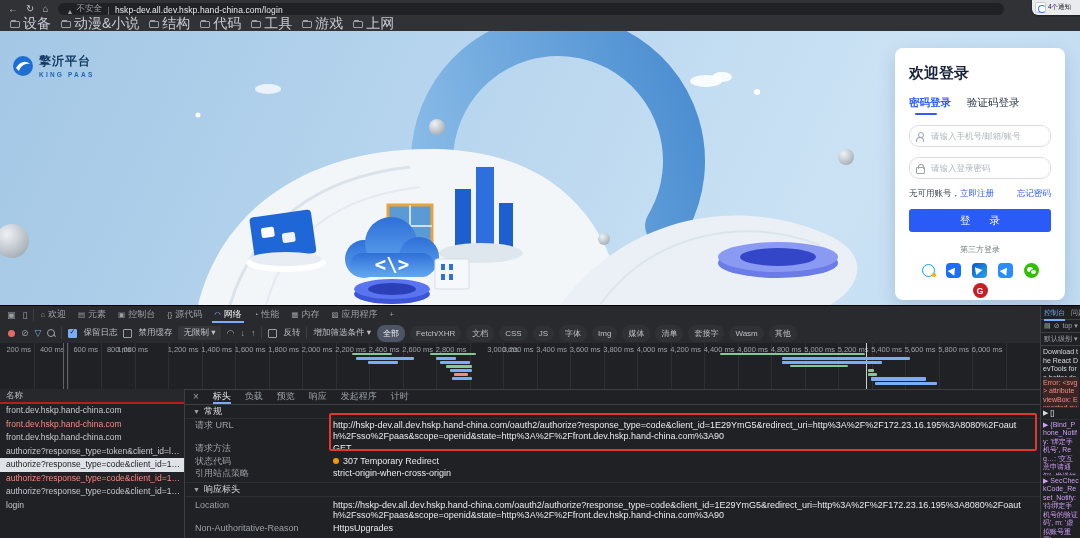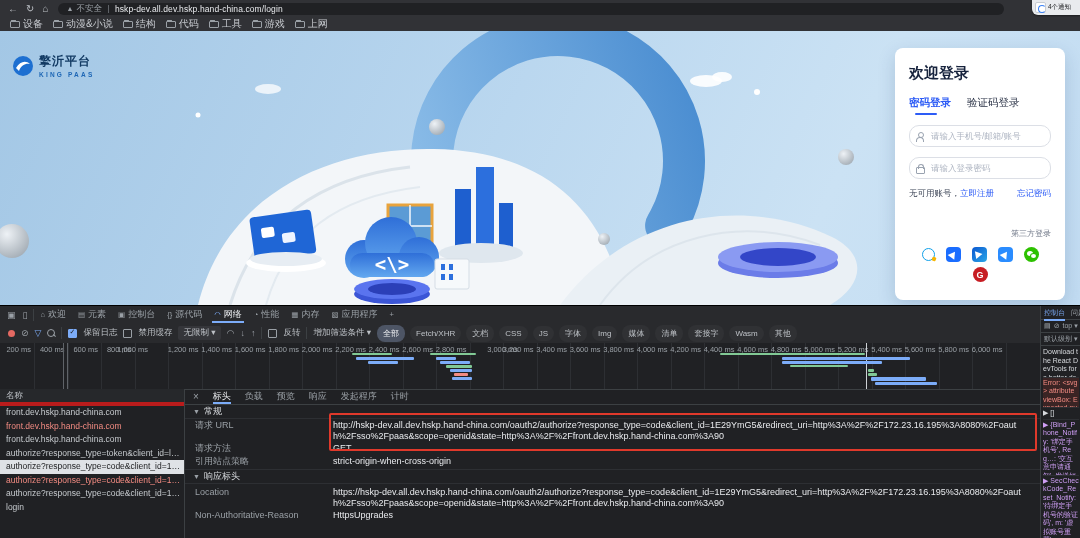--- a/index.html
+++ b/index.html
@@ -2,34 +2,34 @@
 <html><head>
 <meta charset="utf-8">
 <style>
   html,body{margin:0;padding:0;}
   body{width:1080px;height:538px;position:relative;overflow:hidden;background:#202124;
        font-family:"Liberation Sans","DejaVu Sans",sans-serif;-webkit-font-smoothing:antialiased;}
   .abs{position:absolute;}
   
   .chrome{position:absolute;left:0;top:0;width:1080px;height:17px;background:#313236;display:flex;align-items:center;}
   .nav-ic{color:#bdc1c6;font-size:10px;line-height:10px;margin-left:8px;cursor:default;}
-  .omnibox{margin-left:10px;width:930px;height:12px;background:#202124;border-radius:7px;display:flex;align-items:center;padding:0 8px;color:#9aa0a6;font-size:8.5px;}
+  .omnibox{margin-left:10px;width:930px;height:12px;background:#202124;border-radius:7px;display:flex;align-items:flex-end;padding:0 8px;color:#9aa0a6;font-size:8.5px;}
   .omnibox .warn{color:#9aa0a6;font-size:7px;margin-right:3px;}
   .omnibox .sep{width:1px;height:8px;background:#5f6368;margin:0 6px;}
   .omnibox .url{color:#e8eaed;letter-spacing:.1px;}
   .notif{position:absolute;right:0;top:0;width:48px;height:15px;background:#e9ebee;border-bottom-left-radius:6px;display:flex;align-items:center;overflow:hidden;box-shadow:0 1px 2px rgba(0,0,0,.4);}
   .notif-ic{width:9px;height:9px;border-radius:2px;background:#fff;border:1px solid #c8ccd2;margin:0 2px 0 3px;position:relative;}
   .notif-ic::after{content:"";position:absolute;left:1.5px;top:1.5px;width:6px;height:6px;border-radius:50%;border:1.5px solid #3b82f6;border-right-color:transparent;}
   .notif-tx{font-size:6.5px;color:#202124;white-space:nowrap;}
   
   .bmbar{position:absolute;left:0;top:17px;width:1080px;height:14px;background:#313236;display:flex;align-items:center;border-bottom:1px solid #27282b;}
   .bm{display:flex;align-items:center;margin-left:10px;cursor:default;}
   .bm-folder{width:8px;height:5px;border:1px solid #9aa0a6;border-radius:1px;position:relative;margin-right:3px;}
   .bm-folder::before{content:"";position:absolute;left:0;top:-2px;width:3px;height:1px;border:1px solid #9aa0a6;border-bottom:none;border-radius:1px 1px 0 0;}
-  .bm-label{font-size:10px;color:#c7cacf;white-space:nowrap;}
+  .bm-label{font-size:14px;color:#c7cacf;white-space:nowrap;}
   
   .page{position:absolute;left:0;top:31px;width:1080px;height:274px;background:linear-gradient(115deg,#a3c7e5 0%,#b7d5ee 40%,#cbe2f4 75%,#c2dcf2 100%);overflow:hidden;}
   .logo{position:absolute;left:12px;top:22px;display:flex;align-items:center;}
   .logo-cn{font-size:12px;font-weight:bold;color:#123a63;letter-spacing:1px;}
   .logo-en{font-size:6.5px;font-weight:bold;color:#1d66b5;letter-spacing:2.2px;margin-top:1px;}
   
   .card{position:absolute;left:895px;top:17px;width:170px;height:252px;background:#ffffff;border-radius:8px;box-shadow:0 6px 18px rgba(30,60,110,.18);padding:12px 14px;box-sizing:border-box;}
   .card-title{font-size:15px;font-weight:bold;color:#17233d;margin-top:4px;}
   .tabs{display:flex;margin-top:13px;}
   .tab1{font-size:10.5px;color:#2d5cf6;font-weight:bold;}
@@ -41,21 +41,21 @@
   .ic-user{width:8px;height:9px;position:relative;margin-right:5px;flex:none;}
   .ic-user::before{content:"";position:absolute;left:2px;top:0;width:4px;height:4px;border:1px solid #9aa3b0;border-radius:50%;}
   .ic-user::after{content:"";position:absolute;left:0;top:5px;width:6px;height:4px;border:1px solid #9aa3b0;border-bottom:none;border-radius:4px 4px 0 0;}
   .ic-lock{width:8px;height:9px;position:relative;margin-right:5px;flex:none;}
   .ic-lock::before{content:"";position:absolute;left:1.5px;top:0;width:4px;height:4px;border:1px solid #9aa3b0;border-bottom:none;border-radius:3px 3px 0 0;}
   .ic-lock::after{content:"";position:absolute;left:0;top:3.5px;width:7px;height:5px;border:1px solid #9aa3b0;border-radius:1px;}
   .links{display:flex;justify-content:space-between;margin-top:9px;font-size:8.5px;}
   .lnk-plain{color:#3a4254;}
   .lnk{color:#2d5cf6;cursor:pointer;}
   .login-btn{margin-top:9px;height:23px;background:#2b5bf7;border-radius:3px;color:#fff;font-size:10.5px;letter-spacing:8px;display:flex;align-items:center;justify-content:center;cursor:pointer;padding-left:8px;}
-  .third-label{margin-top:28px;text-align:right;font-size:8px;color:#707888;}
+  .third-label{margin-top:12px;text-align:center;font-size:8px;color:#707888;}
   .tp-row{display:flex;justify-content:center;gap:11px;margin-top:8px;align-items:center;}
   .tp{width:15px;height:15px;border-radius:4px;display:flex;align-items:center;justify-content:center;cursor:pointer;flex:none;}
   .tp-qq{border-radius:50%;background:#fff;border:1.5px solid #10a0e9;position:relative;width:13px;height:13px;box-sizing:border-box;}
   .tp-qq::after{content:"";position:absolute;right:-2px;bottom:-1px;width:4px;height:4px;background:#f7b500;border-radius:1px;transform:rotate(20deg);}
   .tri{width:0;height:0;border-left:4px solid transparent;border-right:4px solid transparent;border-bottom:7px solid #fff;transform:rotate(35deg);}
   .tp-wechat{border-radius:50%;background:#2dc100;position:relative;}
   .tp-wechat::before{content:"";position:absolute;left:3px;top:4px;width:6px;height:5px;background:#fff;border-radius:50%;}
   .tp-wechat::after{content:"";position:absolute;left:7.5px;top:6.5px;width:5px;height:4px;background:#fff;border-radius:50%;box-shadow:0 0 0 1px #2dc100;}
   .tp-g{width:15px;height:15px;border-radius:50%;background:#c71d23;color:#fff;font-size:9px;font-weight:bold;display:flex;align-items:center;justify-content:center;margin:5px auto 0;cursor:pointer;}
   
@@ -80,21 +80,21 @@
   .vdiv{width:1px;height:12px;background:#3c4043;flex:none;}
   .pill{background:#303134;border-radius:8px;padding:3px 6px;font-size:8px;color:#bdc1c6;cursor:pointer;flex:none;}
   .pill.sel{background:#4d5565;color:#e8eaed;}
   .dt-timeline{position:absolute;left:0;top:37px;width:1040px;height:46px;border-bottom:1px solid #3c4043;overflow:hidden;background:#202124;}
   .tl-line{position:absolute;top:0;bottom:0;width:1px;background:#2d2f33;}
   .tl-label{position:absolute;top:2px;font-size:7.5px;color:#9aa0a6;width:46px;text-align:right;white-space:nowrap;}
   .tl-bar{position:absolute;border-radius:1px;}
   .tl-vline{position:absolute;top:0;bottom:0;width:1px;}
   .dt-main{position:absolute;left:0;top:83px;width:1040px;height:150px;display:flex;}
   .dt-list{width:184px;border-right:1px solid #3c4043;flex:none;overflow:hidden;}
-  .dt-list-header{height:13px;line-height:13px;padding-left:6px;font-size:8.5px;color:#bdc1c6;border-bottom:4px solid #b91c1c;background:#26282b;}
+  .dt-list-header{height:13px;line-height:13px;padding-left:6px;font-size:8.5px;color:#bdc1c6;border-bottom:2px solid #b91c1c;background:#26282b;}
   .req-row{height:13.5px;line-height:13.5px;padding-left:6px;font-size:8.5px;color:#c5c9cd;white-space:nowrap;overflow:hidden;text-overflow:ellipsis;cursor:pointer;}
   .req-row.error{color:#f28b82;}
   .req-row.selected{background:#dfe2e6;color:#1b1c1e;}
   .dt-details{flex:1;position:relative;overflow:hidden;}
   .hd-tabs{height:15px;border-bottom:1px solid #3c4043;display:flex;align-items:center;font-size:9px;gap:14px;padding-left:8px;}
   .hd-x{color:#9aa0a6;font-size:10px;cursor:pointer;}
   .hd-tab{color:#9aa0a6;cursor:pointer;position:relative;height:15px;line-height:15px;white-space:nowrap;}
   .hd-tab.active{color:#e8eaed;}
   .hd-tab.active::after{content:"";position:absolute;left:0;right:0;bottom:0;height:2px;background:#7cacf8;}
   .sec{height:13px;line-height:13px;font-size:9px;color:#d7dade;padding-left:8px;border-bottom:1px solid #2d2f33;}
@@ -267,20 +267,21 @@
     <div class="field">
       <span class="ic-lock"></span>
       <input placeholder="请输入登录密码" style="">
     </div>
     <div class="links">
       <span>
         <span class="lnk-plain">无可用账号，</span><span class="lnk">立即注册</span>
       </span>
       <span class="lnk">忘记密码</span>
     </div>
+    <div class="login-btn">登 录</div>
     <div class="third-label">第三方登录</div>
     <div class="tp-row">
       <span class="tp tp-qq"></span>
       <span class="tp" style="background:#1a6dff;">
           <span class="tri"></span>
         </span>
       <span class="tp" style="background:linear-gradient(135deg,#0b57d0,#2aa7e8);">
           <span class="tri" style="transform:rotate(80deg);"></span>
         </span>
       <span class="tp" style="background:#2a8cff;">
@@ -481,20 +482,24 @@
       <div class="sec"><span class="tri-d">▼</span><span>常规</span></div>
       <div class="hrow">
         <span class="hlabel">请求 URL</span>
         <span class="hvalue" style="max-height:21px;overflow:hidden;">http://hskp-dev.all.dev.hskp.hand-china.com/oauth2/authorize?response_type=code&amp;client_id=1E29YmG5&amp;redirect_uri=http%3A%2F%2F172.23.16.195%3A8080%2Foauth%2Fsso%2Fpaas&amp;scope=openid&amp;state=http%3A%2F%2Ffront.dev.hskp.hand-china.com%3A90</span>
       </div>
       <div class="hrow">
         <span class="hlabel">请求方法</span>
         <span class="hvalue">GET</span>
       </div>
       <div class="hrow">
+        <span class="hlabel">状态代码</span>
+        <span class="hvalue"><span class="dot-orange"></span><span>307 Temporary Redirect</span></span>
+      </div>
+      <div class="hrow">
         <span class="hlabel">引用站点策略</span>
         <span class="hvalue">strict-origin-when-cross-origin</span>
       </div>
       <div class="sec bt" style="margin-top:2px;"><span class="tri-d">▼</span><span>响应标头</span></div>
       <div class="hrow" style="margin-top:2px;">
         <span class="hlabel">Location</span>
         <span class="hvalue" style="max-height:21px;overflow:hidden;">https://hskp-dev.all.dev.hskp.hand-china.com/oauth2/authorize?response_type=code&amp;client_id=1E29YmG5&amp;redirect_uri=http%3A%2F%2F172.23.16.195%3A8080%2Foauth%2Fsso%2Fpaas&amp;scope=openid&amp;state=http%3A%2F%2Ffront.dev.hskp.hand-china.com%3A90</span>
       </div>
       <div class="hrow">
         <span class="hlabel">Non-Authoritative-Reason</span>

